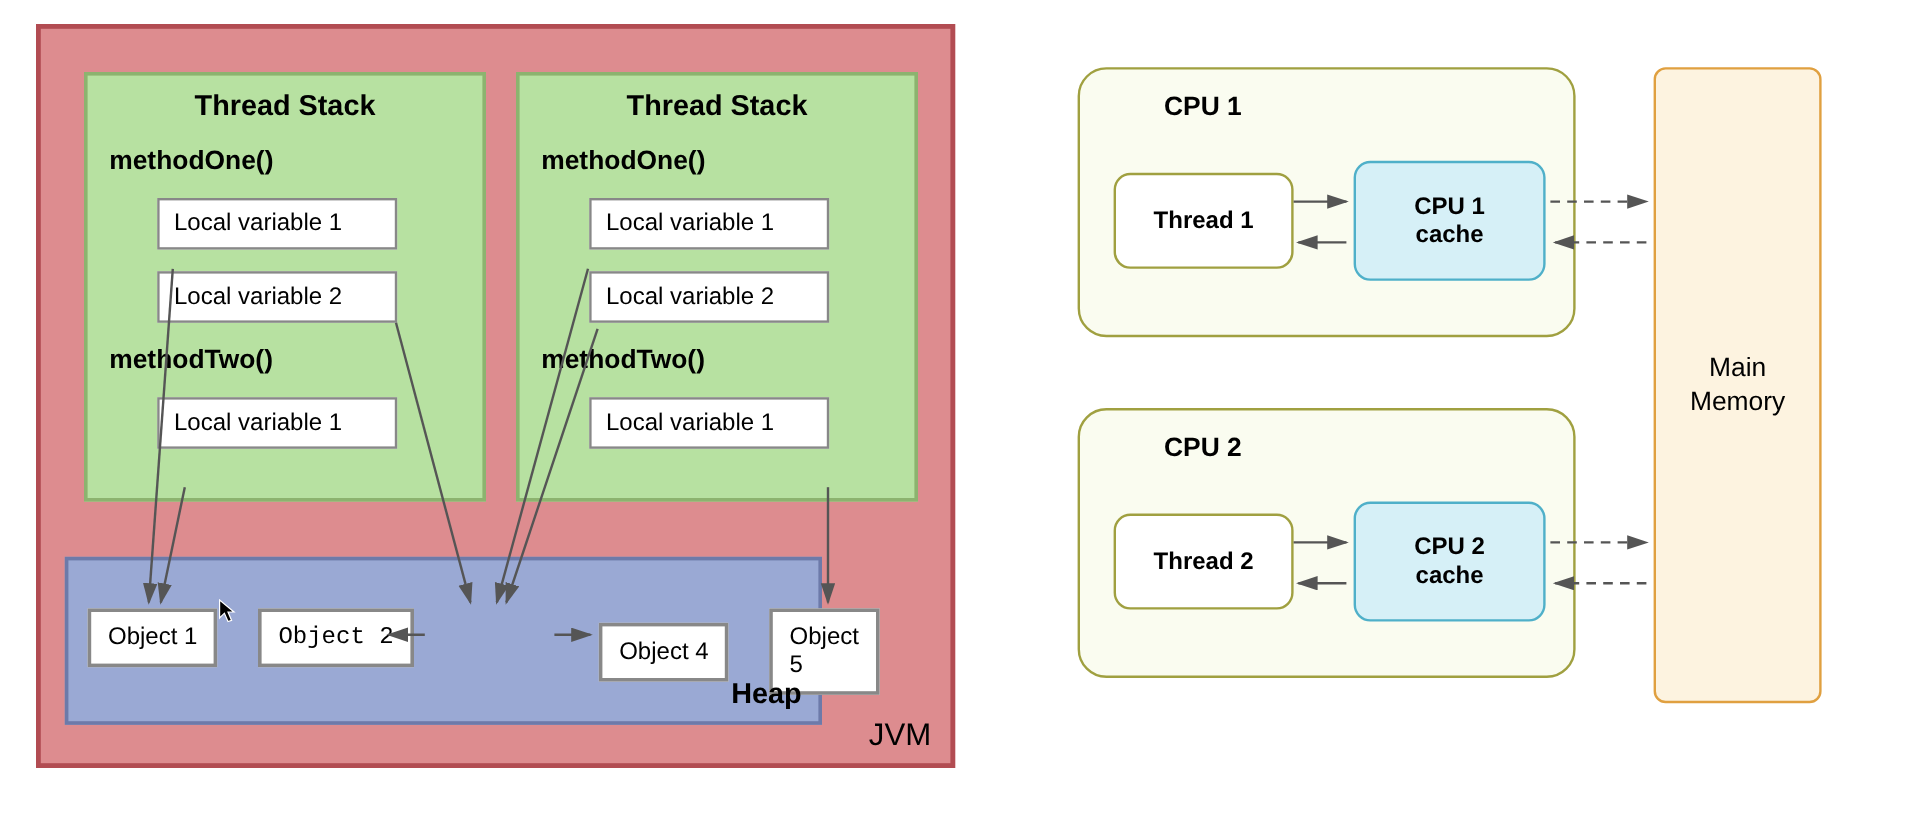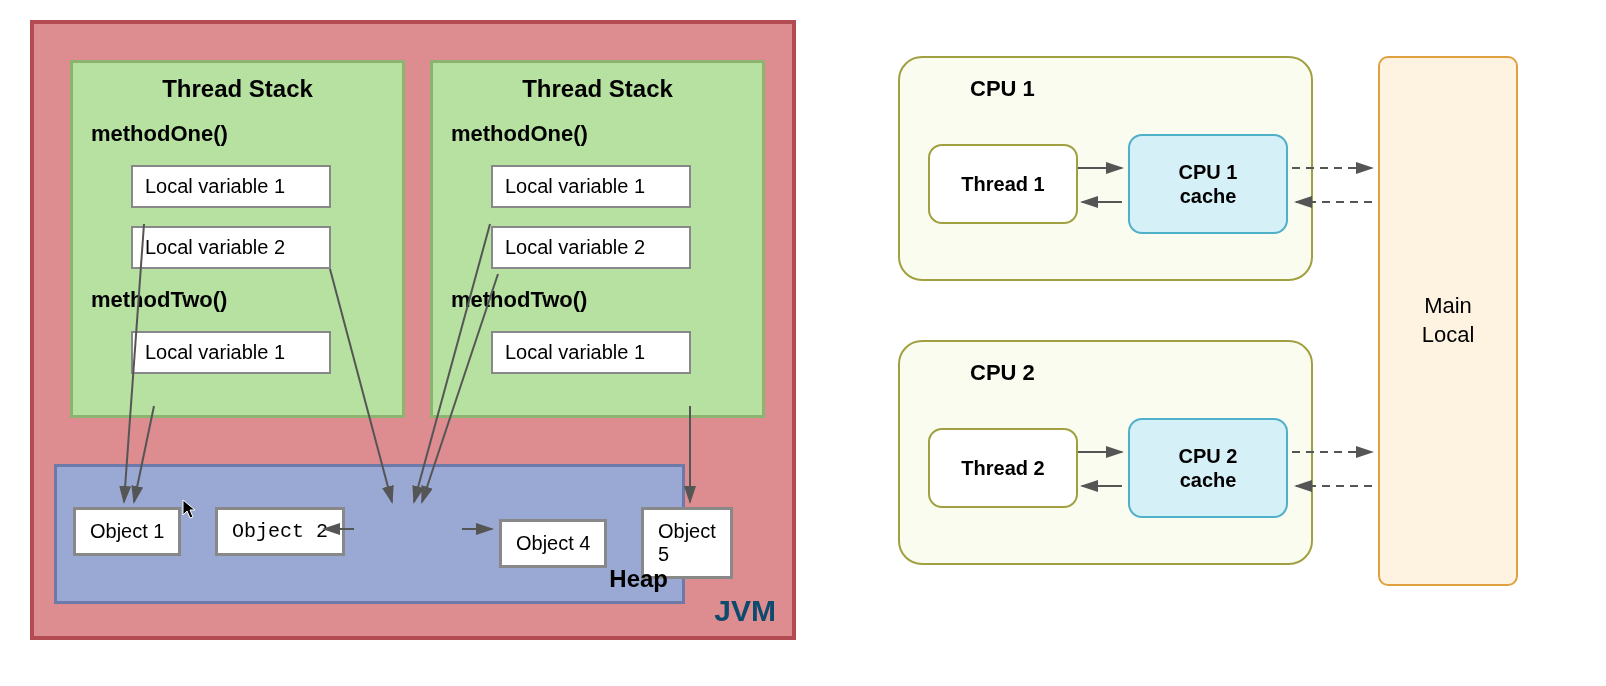--- a/index.html
+++ b/index.html
@@ -18,23 +18,23 @@
     top: 20px;
     width: 766px;
     height: 620px;
     background: #dd8c8f;
     border: 4px solid #b24c52;
   }
   .jvm-label {
     position: absolute;
     right: 16px;
     bottom: 8px;
-    font-size: 30px;
-    font-weight: bold;
-    color: #0c4a6e;
+    font-size: 26px;
+    font-weight: normal;
+    color: #000000;
   }
   .thread-stack {
     position: absolute;
     top: 36px;
     width: 335px;
     height: 358px;
     background: #b7e1a1;
     border: 3px solid #8cb36f;
   }
   .ts1 { left: 36px; }
@@ -246,21 +246,21 @@
   <div class="cpu-title">CPU 2</div>
   <div class="thread-box">Thread 2</div>
   <div class="cache-box">
     <span>CPU 2</span>
     <span>cache</span>
   </div>
 </div>
 
 <div class="main-memory">
   <span>Main</span>
-  <span>Local</span>
+  <span>Memory</span>
 </div>
 
 <svg class="hw-arrows">
   <defs>
     <marker id="arr2" markerWidth="10" markerHeight="10" refX="8" refY="3" orient="auto" markerUnits="strokeWidth">
       <path d="M0,0 L0,6 L9,3 z" fill="#555"></path>
     </marker>
   </defs>
 
   <line x1="1078" y1="168" x2="1122" y2="168" stroke="#555" stroke-width="2" marker-end="url(#arr2)"></line>

